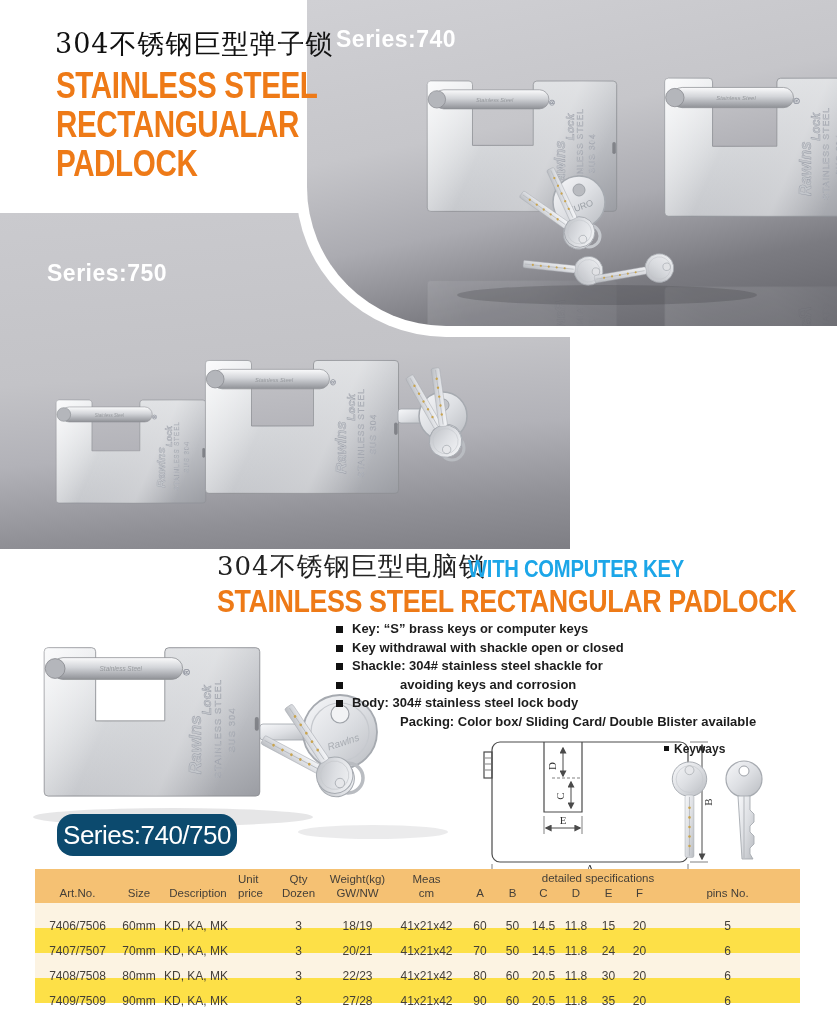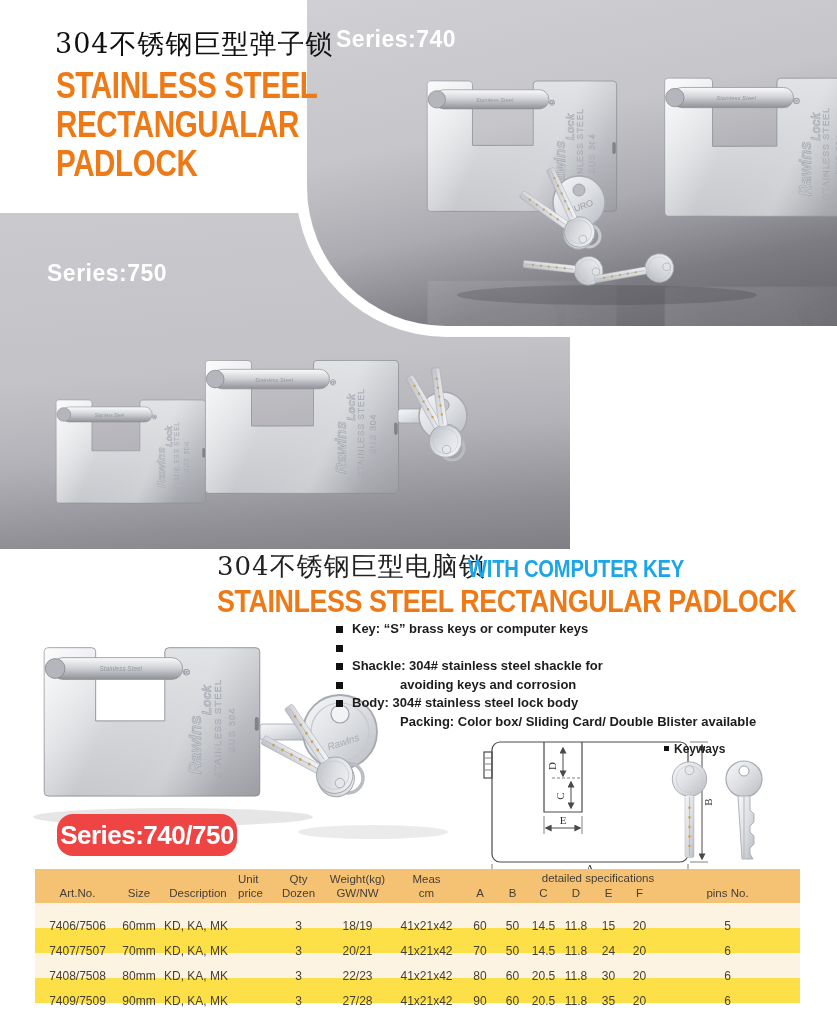--- a/index.html
+++ b/index.html
@@ -44,21 +44,21 @@
   .keyways-label{position:absolute;left:664px;top:742px;z-index:5;font-size:12px;font-weight:bold;color:#222;}
   .keyways-label .sq{display:inline-block;width:5px;height:5px;background:#111;margin-right:5px;vertical-align:2px;}
   .keyways-art{position:absolute;left:664px;top:758px;z-index:5;}
 
   
   .diagram{position:absolute;left:478px;top:736px;z-index:4;}
   .product-photo{position:absolute;left:28px;top:610px;z-index:4;}
 
   
   .series-badge{position:absolute;left:57px;top:814px;z-index:6;width:180px;height:42px;border-radius:16px;
-    background:#ef4444;color:#fff;font-weight:bold;font-size:26px;display:flex;align-items:center;justify-content:center;
+    background:#0c4a6e;color:#fff;font-weight:normal;font-size:26px;display:flex;align-items:center;justify-content:center;
     letter-spacing:-.5px;}
 
   
   .spec-table{position:absolute;left:35px;top:869px;width:765px;z-index:5;color:#443f38;}
   .trow{display:flex;width:765px;}
   .thead{position:relative;height:34px;background:#f5c173;align-items:flex-end;padding-bottom:3px;box-sizing:border-box;}
   .th{display:flex;flex-direction:column;justify-content:flex-end;align-items:center;font-size:11.5px;line-height:14px;}
   .group-header{position:absolute;left:498px;top:3px;width:130px;text-align:center;font-size:11.5px;color:#443f38;}
   .drow{height:25px;align-items:center;font-size:12px;}
   .drow.odd{background:#fcf3e2;}
@@ -205,21 +205,21 @@
     <g transform="translate(326,178) rotate(118)">
         <use href="#key" x="-21" y="0" width="42" height="108"></use>
       </g>
     <g transform="translate(318,182) rotate(146)">
         <use href="#key" x="-21" y="0" width="42" height="108"></use>
       </g>
   </svg>
 
   <ul class="features">
     <li><span class="sq"></span><span class="txt">Key:  “S” brass keys or computer keys</span></li>
-    <li><span class="sq"></span></li>
+    <li><span class="sq"></span><span class="txt">Key withdrawal with shackle open or closed</span></li>
     <li><span class="sq"></span><span class="txt">Shackle: 304# stainless steel shackle for</span></li>
     <li class="indent"><span class="sq"></span><span class="txt">avoiding keys and corrosion</span></li>
     <li><span class="sq"></span><span class="txt">Body: 304# stainless steel lock body</span></li>
     <li class="indent no-bullet"><span class="txt">Packing: Color box/ Sliding Card/ Double Blister available</span></li>
   </ul>
 
   <svg class="diagram" width="285" height="150" viewBox="0 0 285 150">
     <defs>
       <marker id="arr" viewBox="0 0 10 10" refX="8" refY="5" markerWidth="7" markerHeight="7" orient="auto-start-reverse">
         <path d="M0,0 L10,5 L0,10 z" fill="#4a4a4a"></path>

